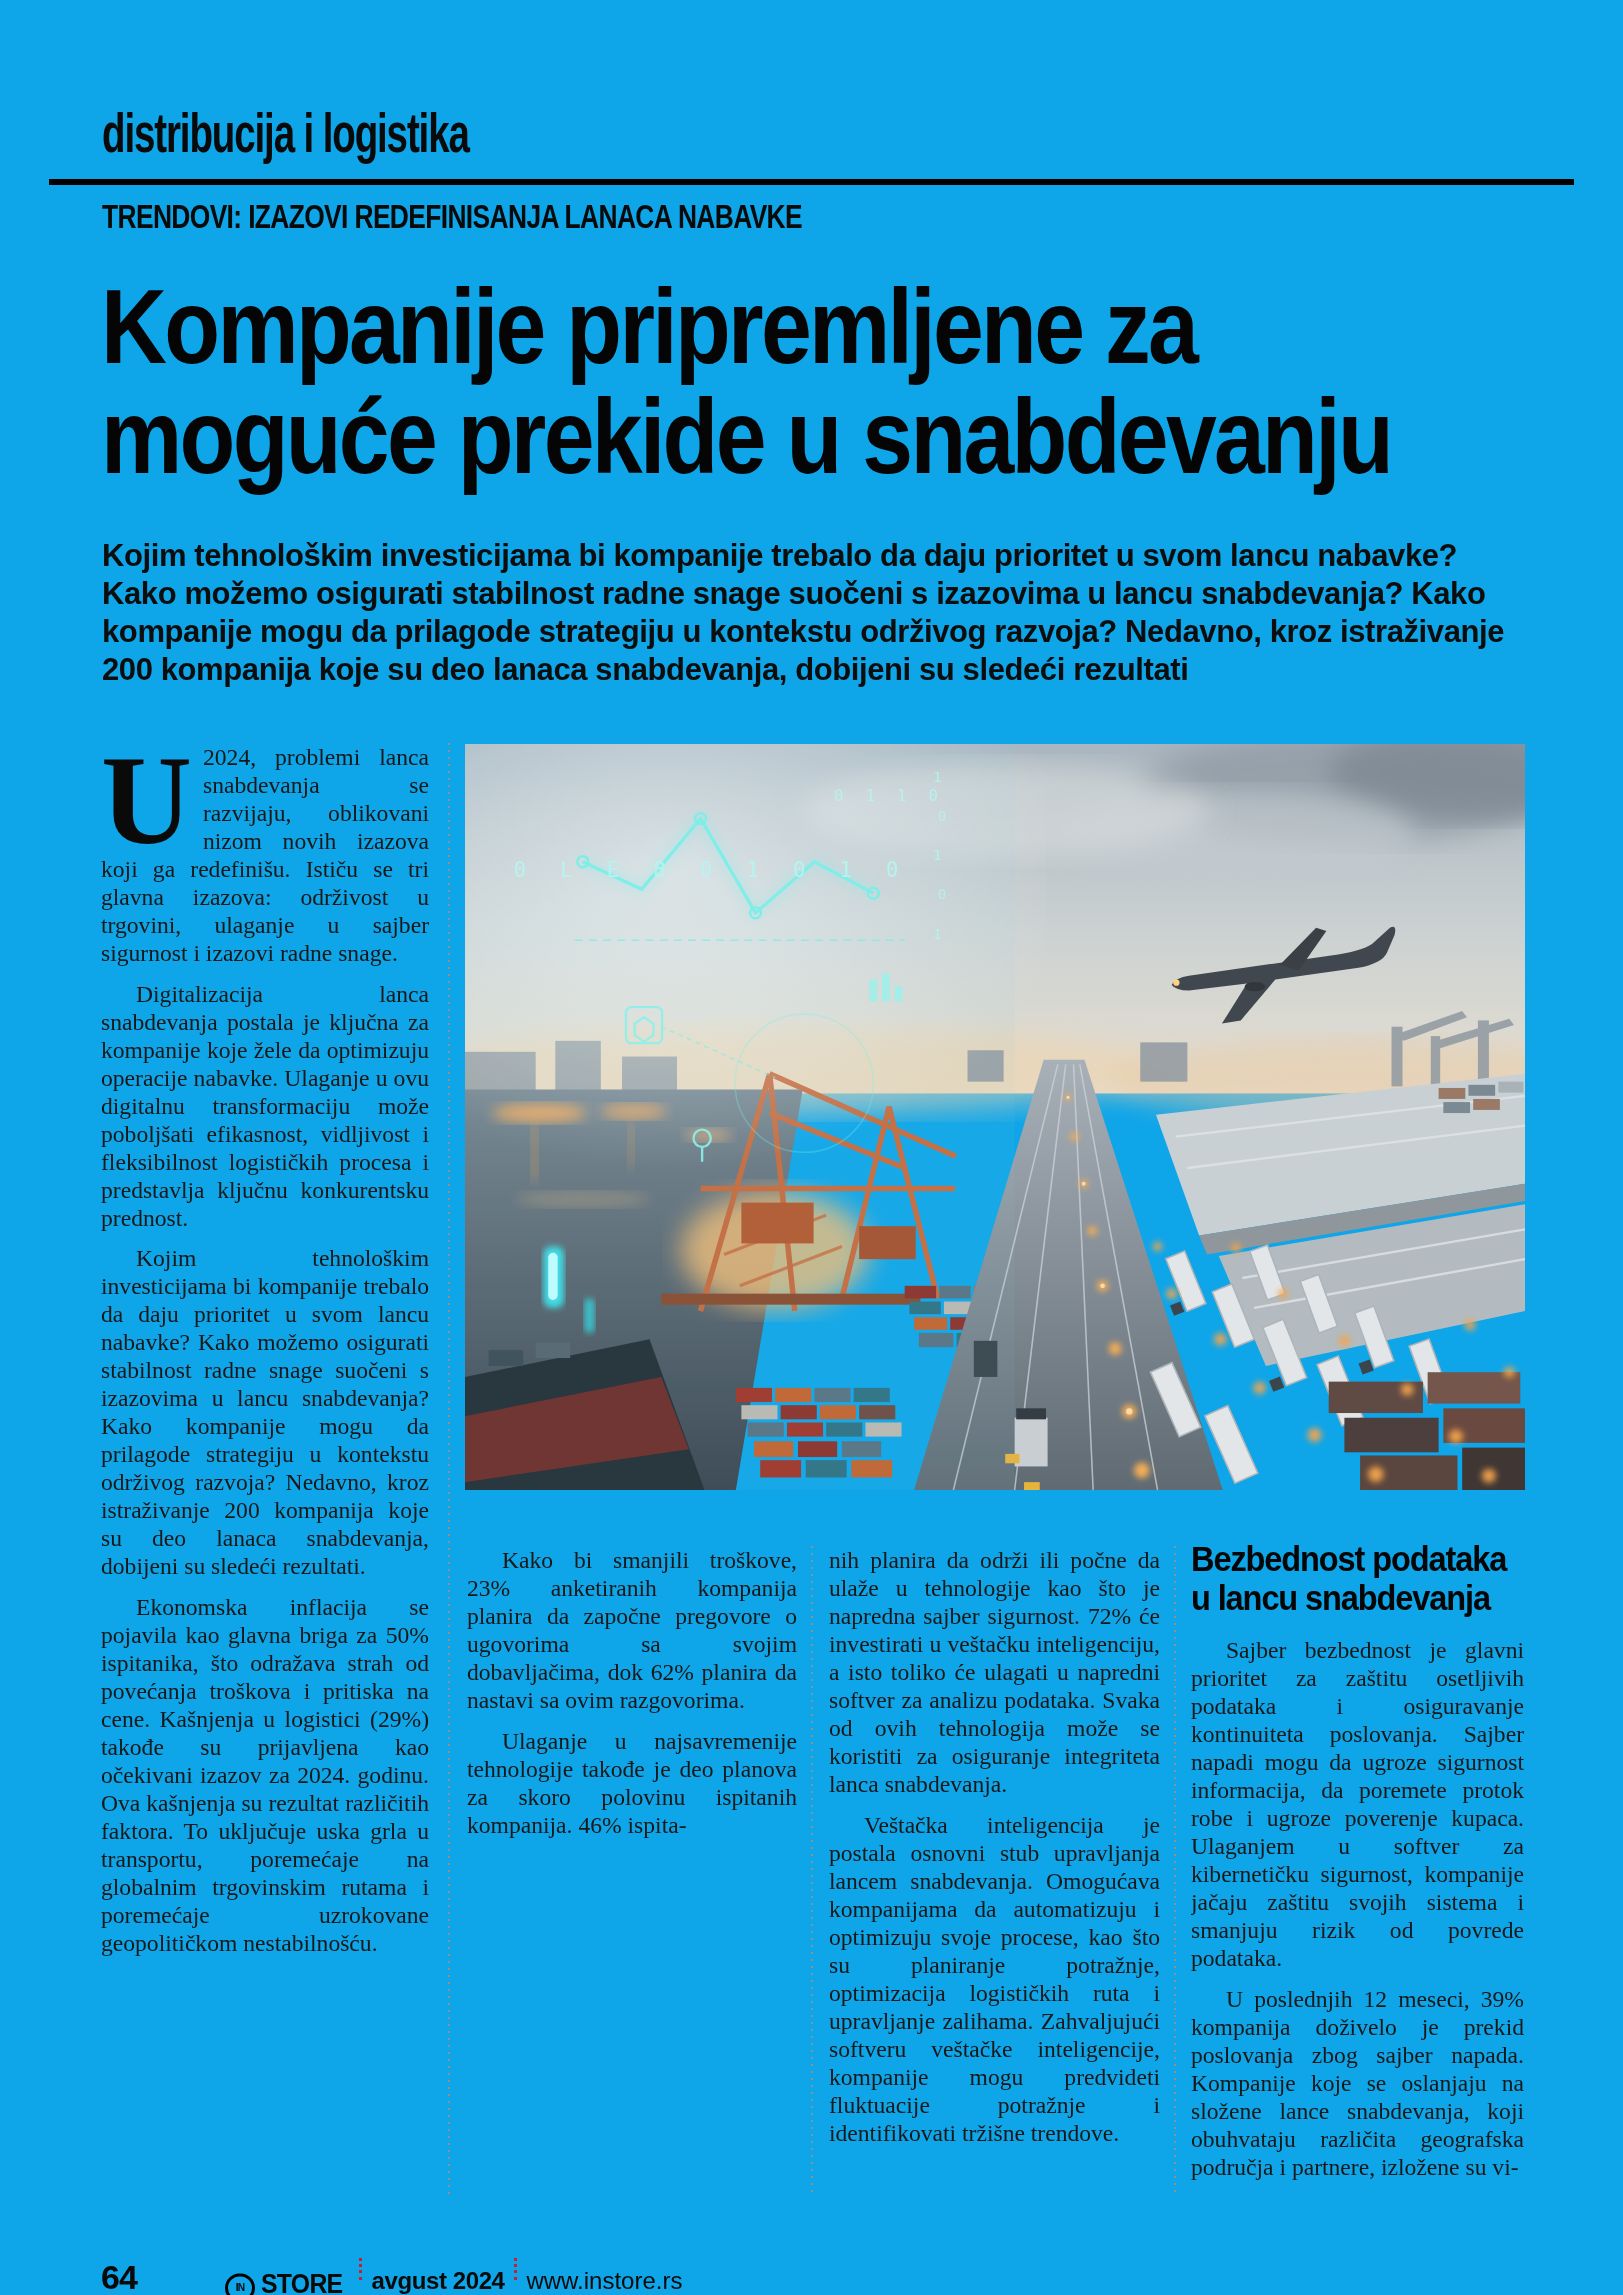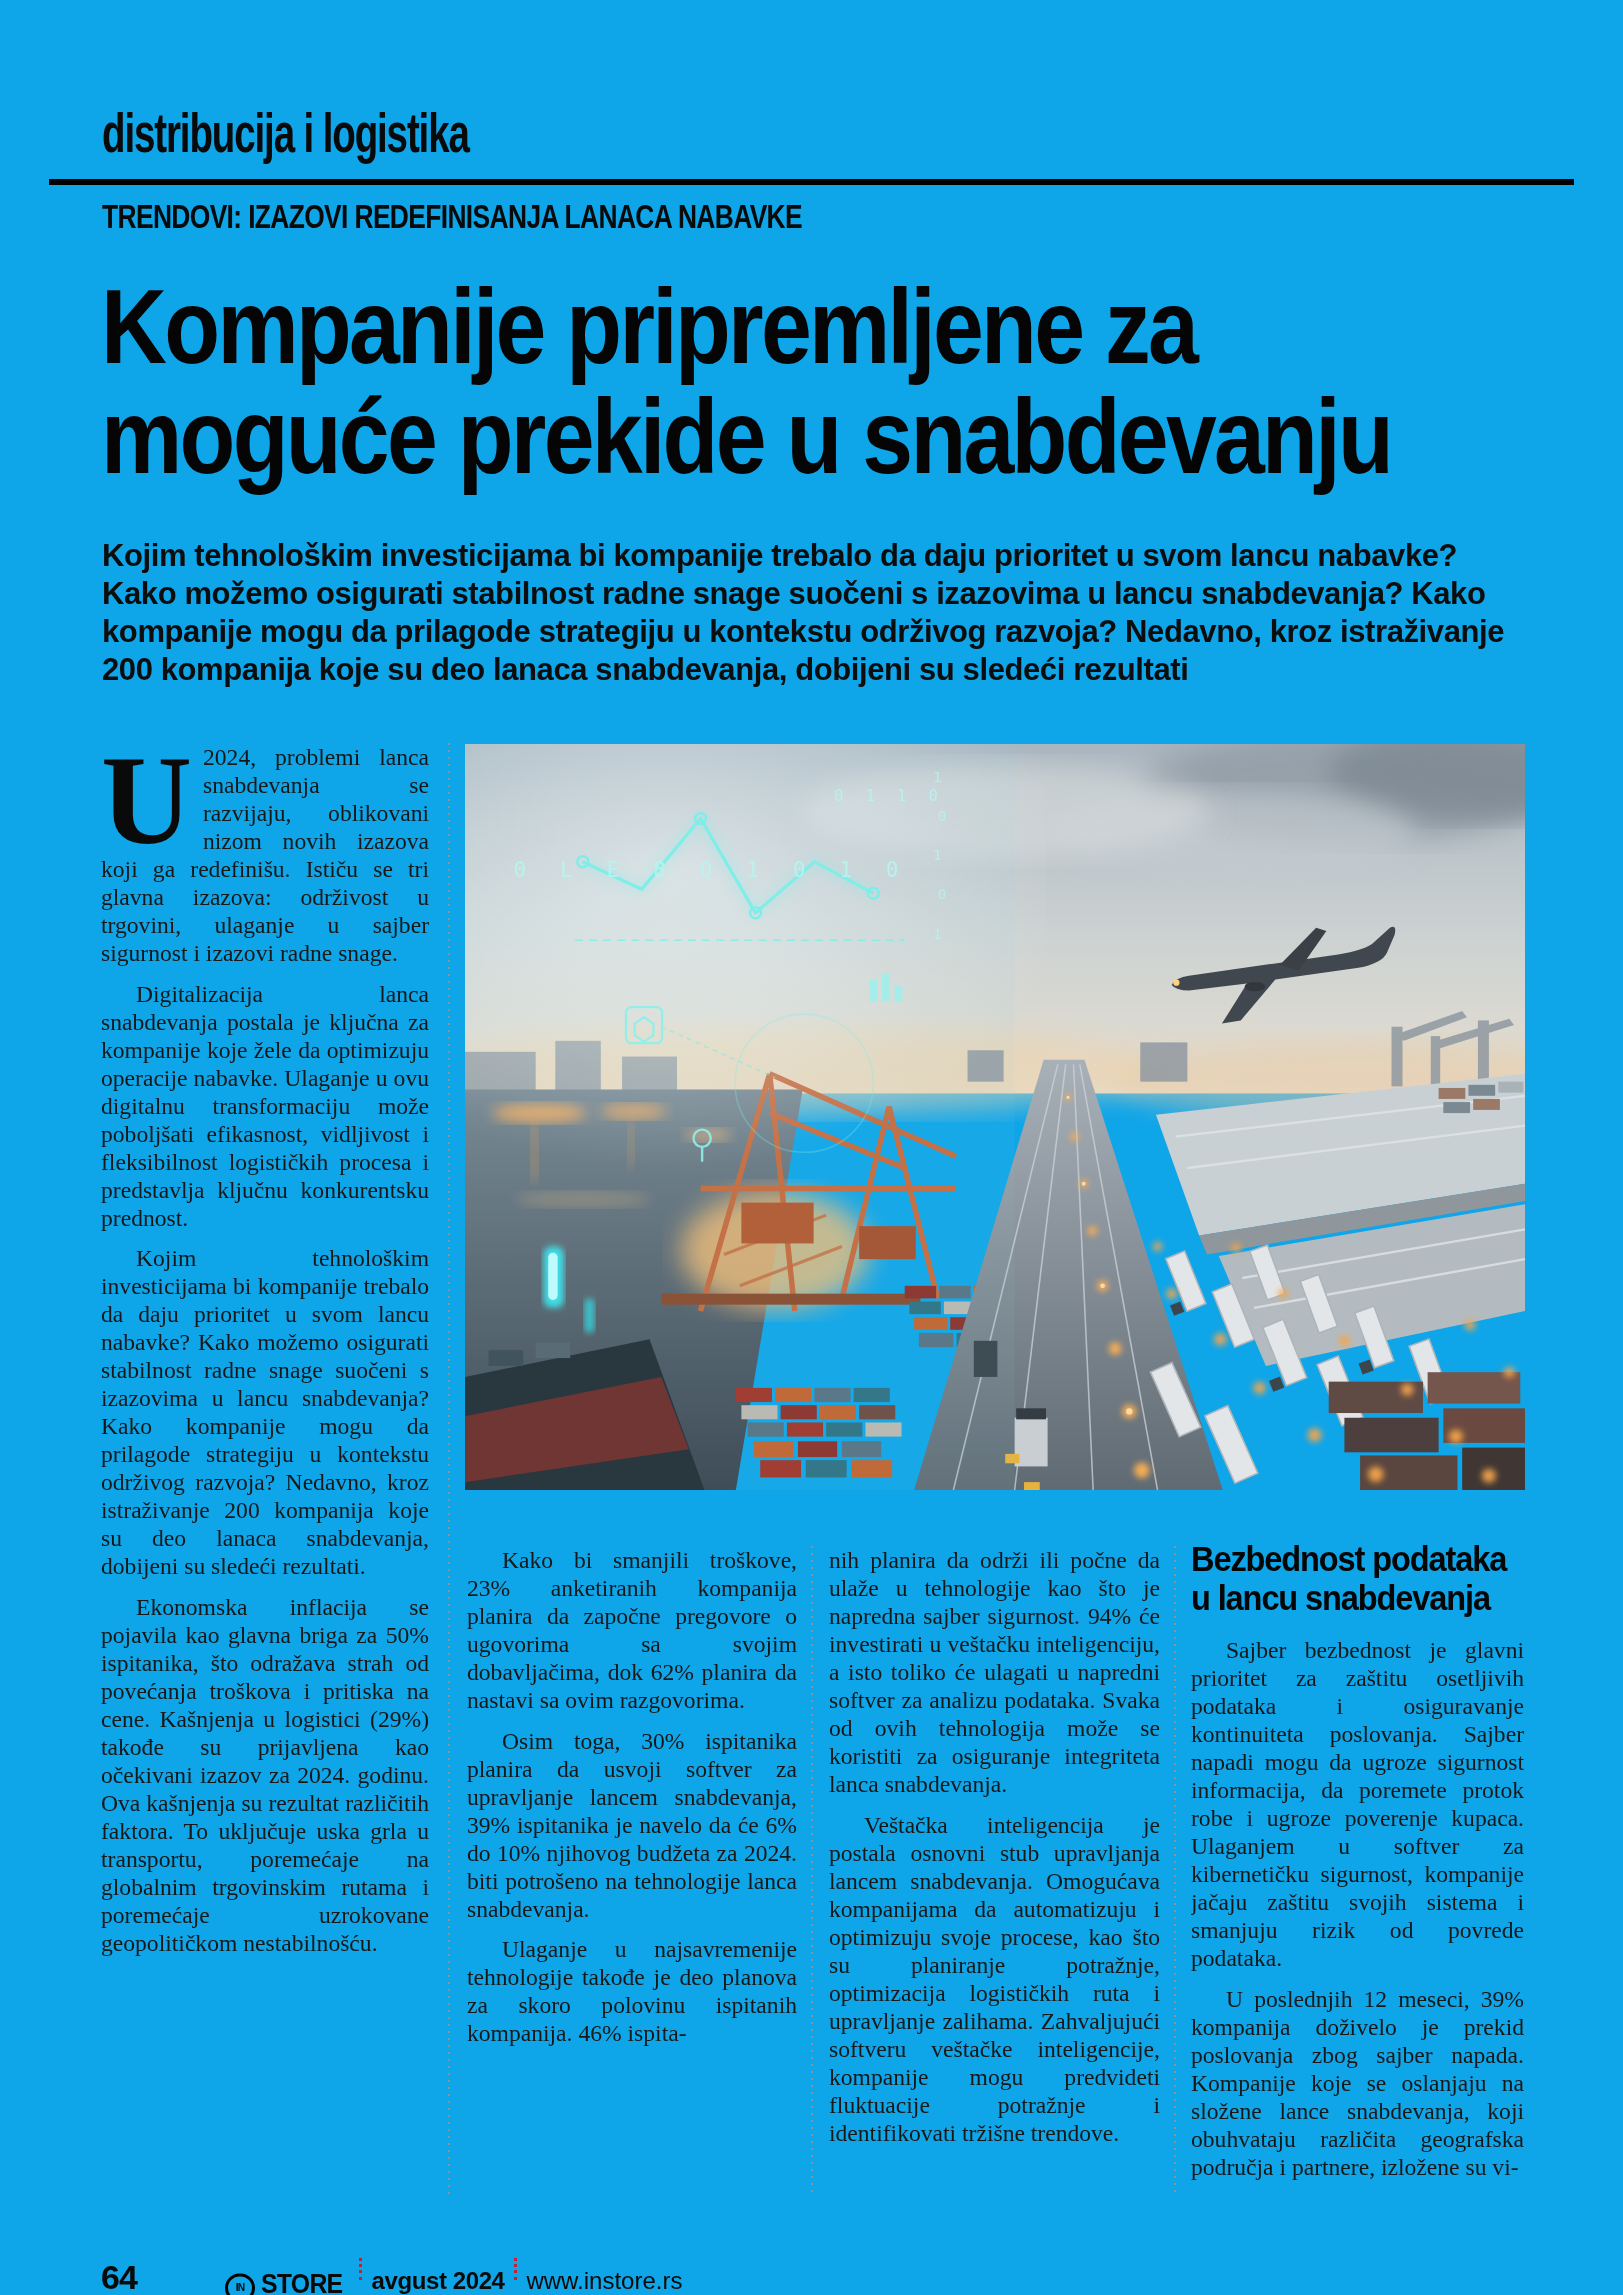--- a/index.html
+++ b/index.html
@@ -334,26 +334,25 @@
           <rect x="100" y="640" width="26" height="78" rx="10" fill="#3fe3ec" opacity=".95" filter="url(#b4)"></rect>
           <rect x="106" y="648" width="12" height="60" rx="6" fill="#bdfbff"></rect>
           <rect x="152" y="706" width="13" height="44" rx="6" fill="#35d8e2" opacity=".8" filter="url(#b4)"></rect>
         </g>
       </g>
     </svg>
   </div>
 
   <div class="bodycol" id="col2">
     <p class="indent">Kako bi smanjili troškove, 23% anketiranih kompanija planira da započne pregovore o ugovorima sa svojim dobavljačima, dok 62% planira da nastavi sa ovim razgovorima.</p>
-    <p class="indent">Osim toga, 30% ispitanika planira da usvoji softver za upravljanje lancem snabdevanja, 39% ispitanika je navelo da će 6% do 10% njihovog budžeta za 2024. biti potrošeno na tehnologije lanca snabdevanja.</p>
     <p class="indent">Ulaganje u najsavremenije tehnologije takođe je deo planova za skoro polovinu ispitanih kompanija. 46% ispita-</p>
   </div>
 
   <div class="bodycol" id="col3">
-    <p>nih planira da održi ili počne da ulaže u tehnologije kao što je napredna sajber sigurnost. 94% će investirati u veštačku inteligenciju, a isto toliko će ulagati u napredni softver za analizu podataka. Svaka od ovih tehnologija može se koristiti za osiguranje integriteta lanca snabdevanja.</p>
+    <p>nih planira da održi ili počne da ulaže u tehnologije kao što je napredna sajber sigurnost. 72% će investirati u veštačku inteligenciju, a isto toliko će ulagati u napredni softver za analizu podataka. Svaka od ovih tehnologija može se koristiti za osiguranje integriteta lanca snabdevanja.</p>
     <p class="indent">Veštačka inteligencija je postala osnovni stub upravljanja lancem snabdevanja. Omogućava kompanijama da automatizuju i optimizuju svoje procese, kao što su planiranje potražnje, optimizacija logističkih ruta i upravljanje zalihama. Zahvaljujući softveru veštačke inteligencije, kompanije mogu predvideti fluktuacije potražnje i identifikovati tržišne trendove.</p>
   </div>
 
   <div class="bodycol" id="col4">
     <h3 class="col-heading">Bezbednost podataka u lancu snabdevanja</h3>
     <p class="indent">Sajber bezbednost je glavni prioritet za zaštitu osetljivih podataka i osiguravanje kontinuiteta poslovanja. Sajber napadi mogu da ugroze sigurnost informacija, da poremete protok robe i ugroze poverenje kupaca. Ulaganjem u softver za kibernetičku sigurnost, kompanije jačaju zaštitu svojih sistema i smanjuju rizik od povrede podataka.</p>
     <p class="indent">U poslednjih 12 meseci, 39% kompanija doživelo je prekid poslovanja zbog sajber napada. Kompanije koje se oslanjaju na složene lance snabdevanja, koji obuhvataju različita geografska područja i partnere, izložene su vi-</p>
   </div>
 
   <div class="footer">

